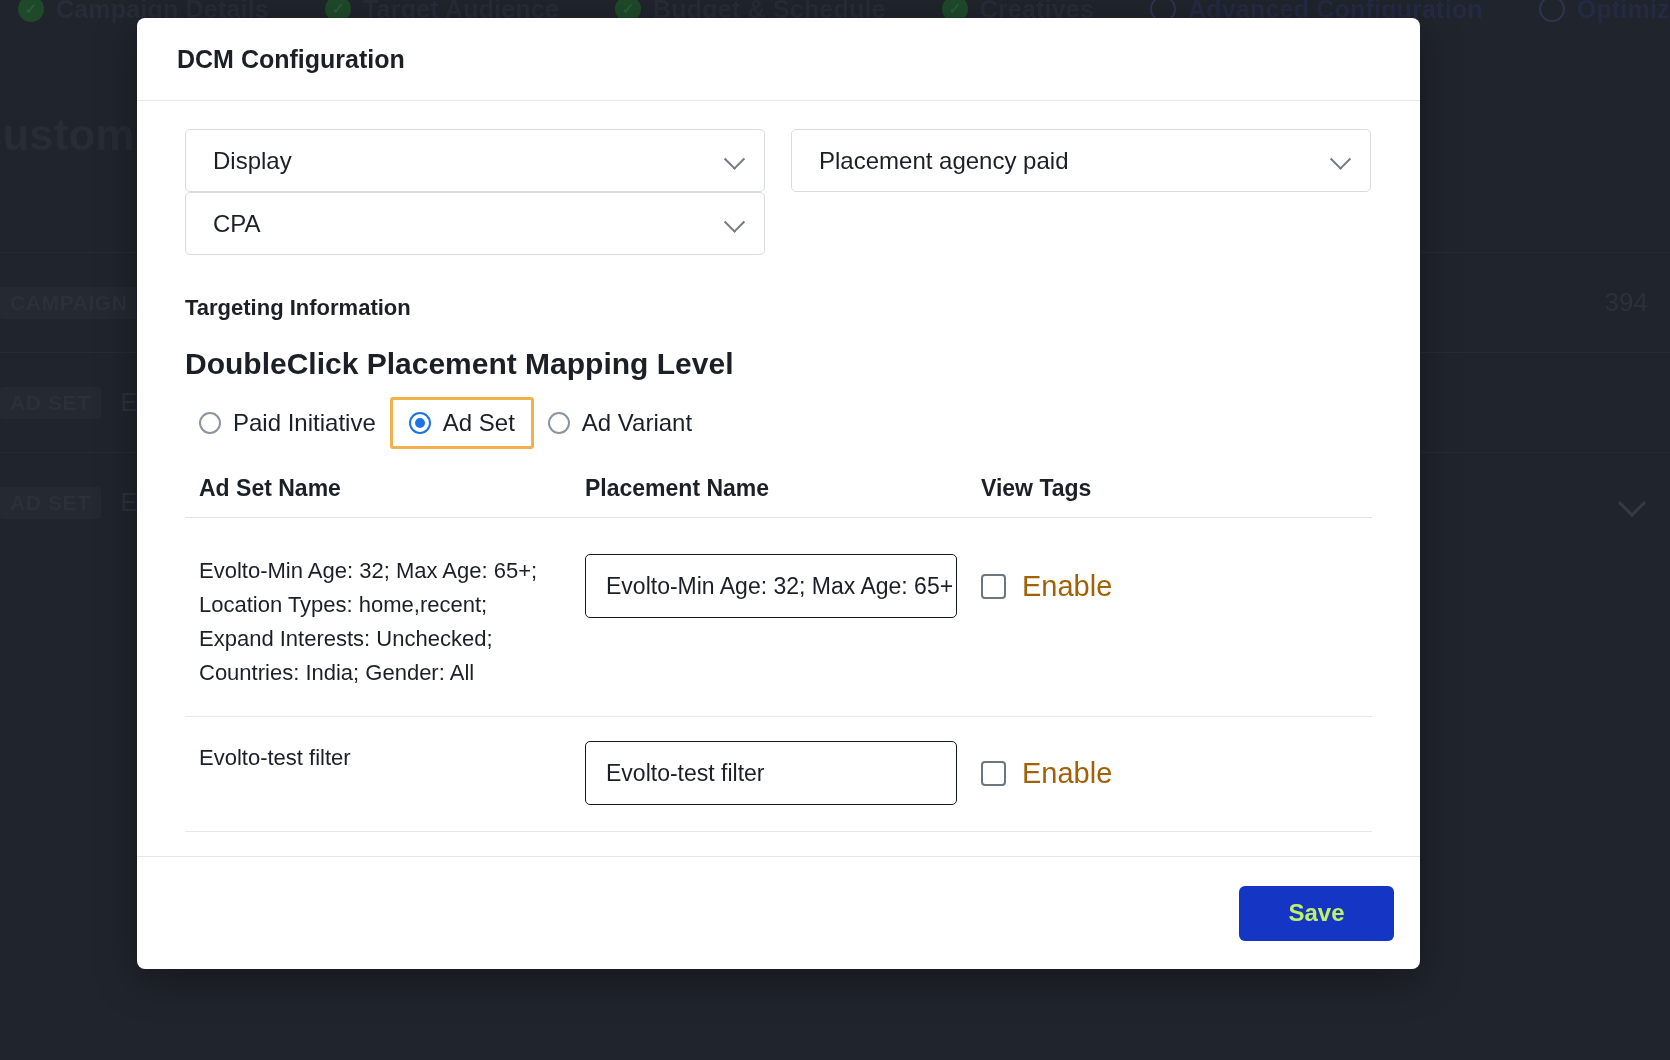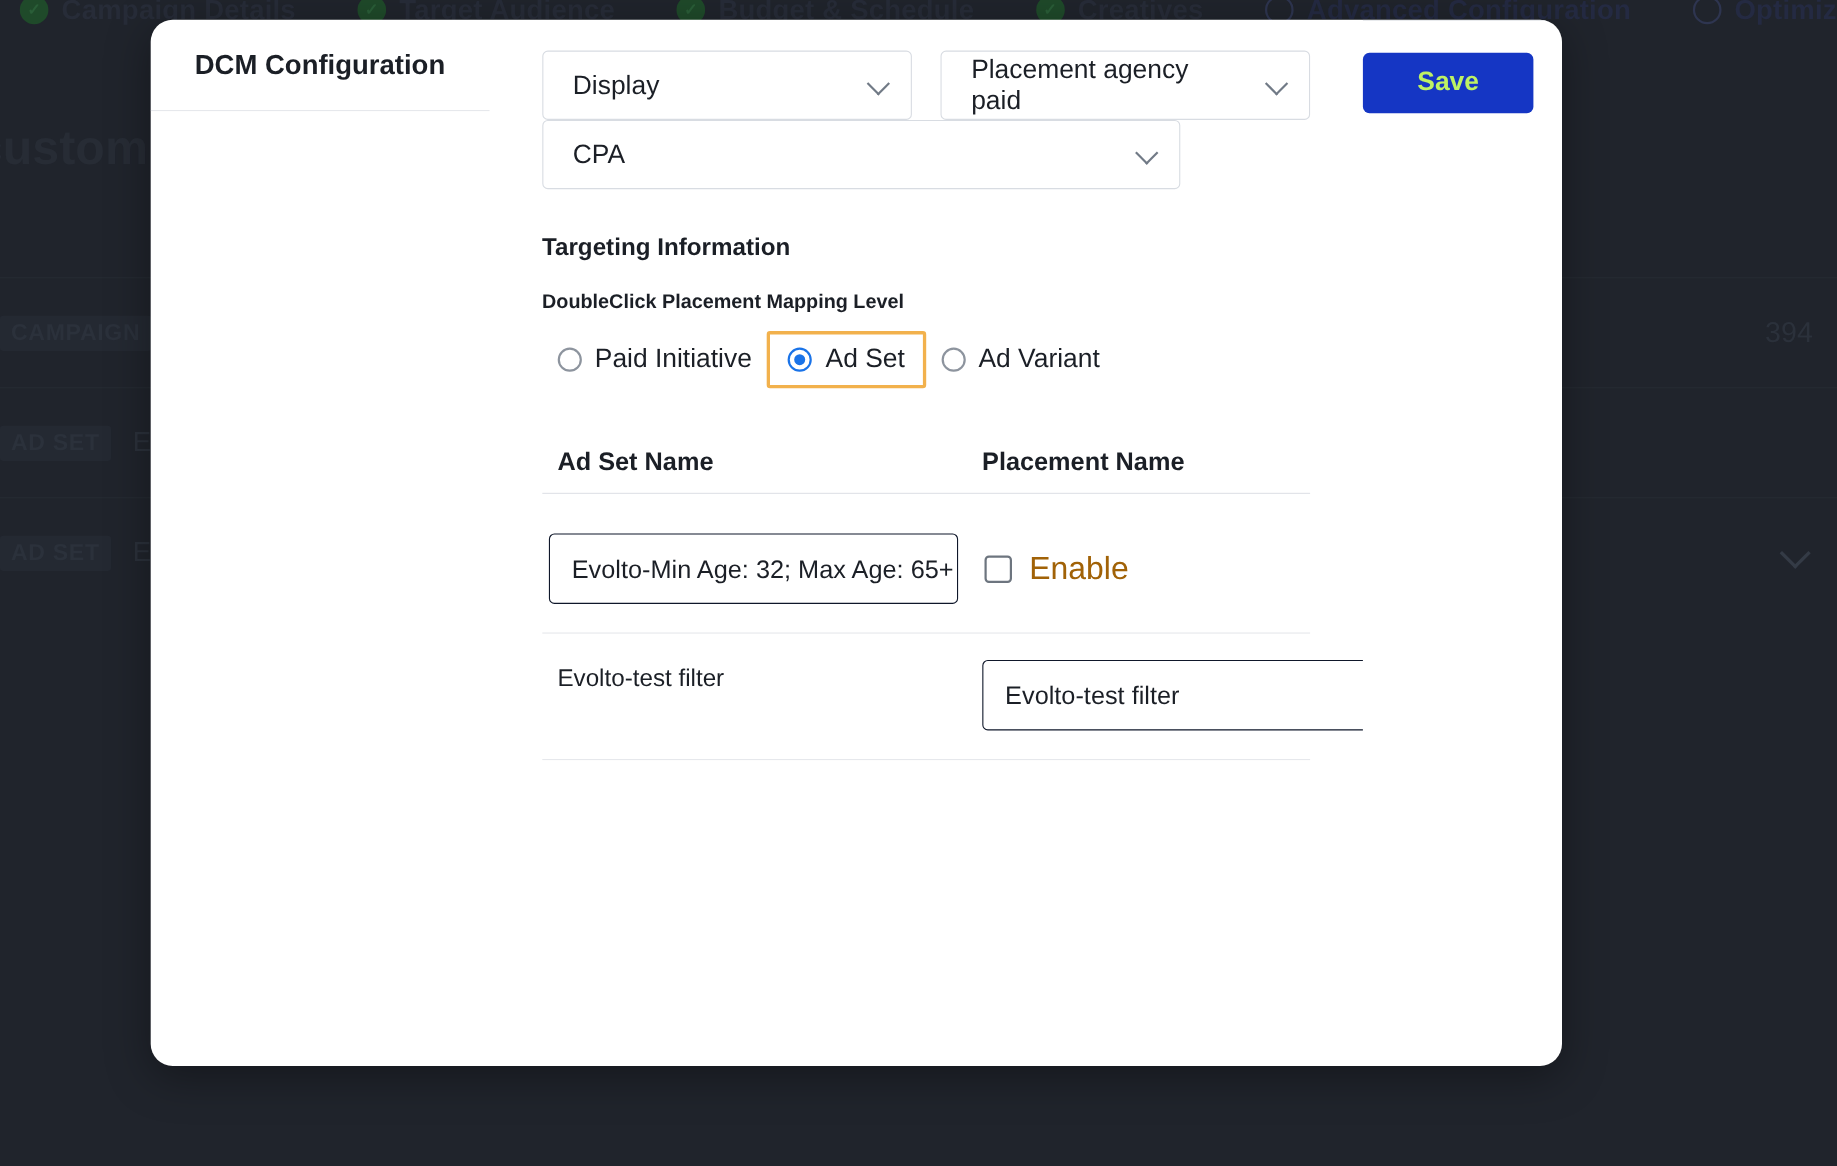--- a/index.html
+++ b/index.html
@@ -59,23 +59,23 @@
     border-right: 3px solid #343b46; border-bottom: 3px solid #343b46;
     transform: rotate(45deg);
   }
 
   
   .modal {
     position: absolute;
     left: 137px; top: 18px;
     width: 1283px; height: 951px;
     background: #ffffff;
-    border-radius: 20px;
+    border-radius: 8px;
     box-shadow: 0 10px 40px rgba(0,0,0,.35);
-    display: flex; 
+    display: flex; flex-direction: column;
     overflow: hidden;
   }
   .modal-header {
     height: 83px; flex: 0 0 auto;
     display: flex; align-items: center;
     padding: 0 40px;
     border-bottom: 1px solid #e6e8ec;
   }
   .modal-title { font-size: 25px; font-weight: 700; color: #1b1f26; }
 
@@ -116,21 +116,21 @@
   .req-dot {
     width: 9px; height: 9px; border-radius: 50%;
     background: #e8452c; display: inline-block;
   }
 
   .section-title {
     font-size: 22px; font-weight: 700; color: #1b1f26;
     margin-top: 40px;
   }
   .sub-label {
-    font-size: 18px; font-weight: 700; color: #1b1f26;
+    font-size: 30px; font-weight: 700; color: #1b1f26;
     margin-top: 26px;
   }
 
   .radio-group {
     display: flex; align-items: center;
     margin-top: 16px; height: 52px;
   }
   .radio-item {
     display: flex; align-items: center; gap: 12px;
     padding: 0 14px; height: 52px;
@@ -309,20 +309,21 @@
     </div>
 
     <div class="tbl">
       <div class="tbl-head">
         <div class="th col-1">Ad Set Name</div>
         <div class="th col-2">Placement Name</div>
         <div class="th col-3">View Tags</div>
       </div>
 
       <div class="tbl-row">
+        <div class="col-1 cell-text">Evolto-Min Age: 32; Max Age: 65+; Location Types: home,recent; Expand Interests: Unchecked; Countries: India; Gender: All</div>
         <div class="col-2">
           <div class="text-input">Evolto-Min Age: 32; Max Age: 65+</div>
         </div>
         <div class="col-3">
           <label class="chk-wrap">
             <span class="chk"></span>
             <span class="chk-label">Enable</span>
           </label>
         </div>
       </div>

